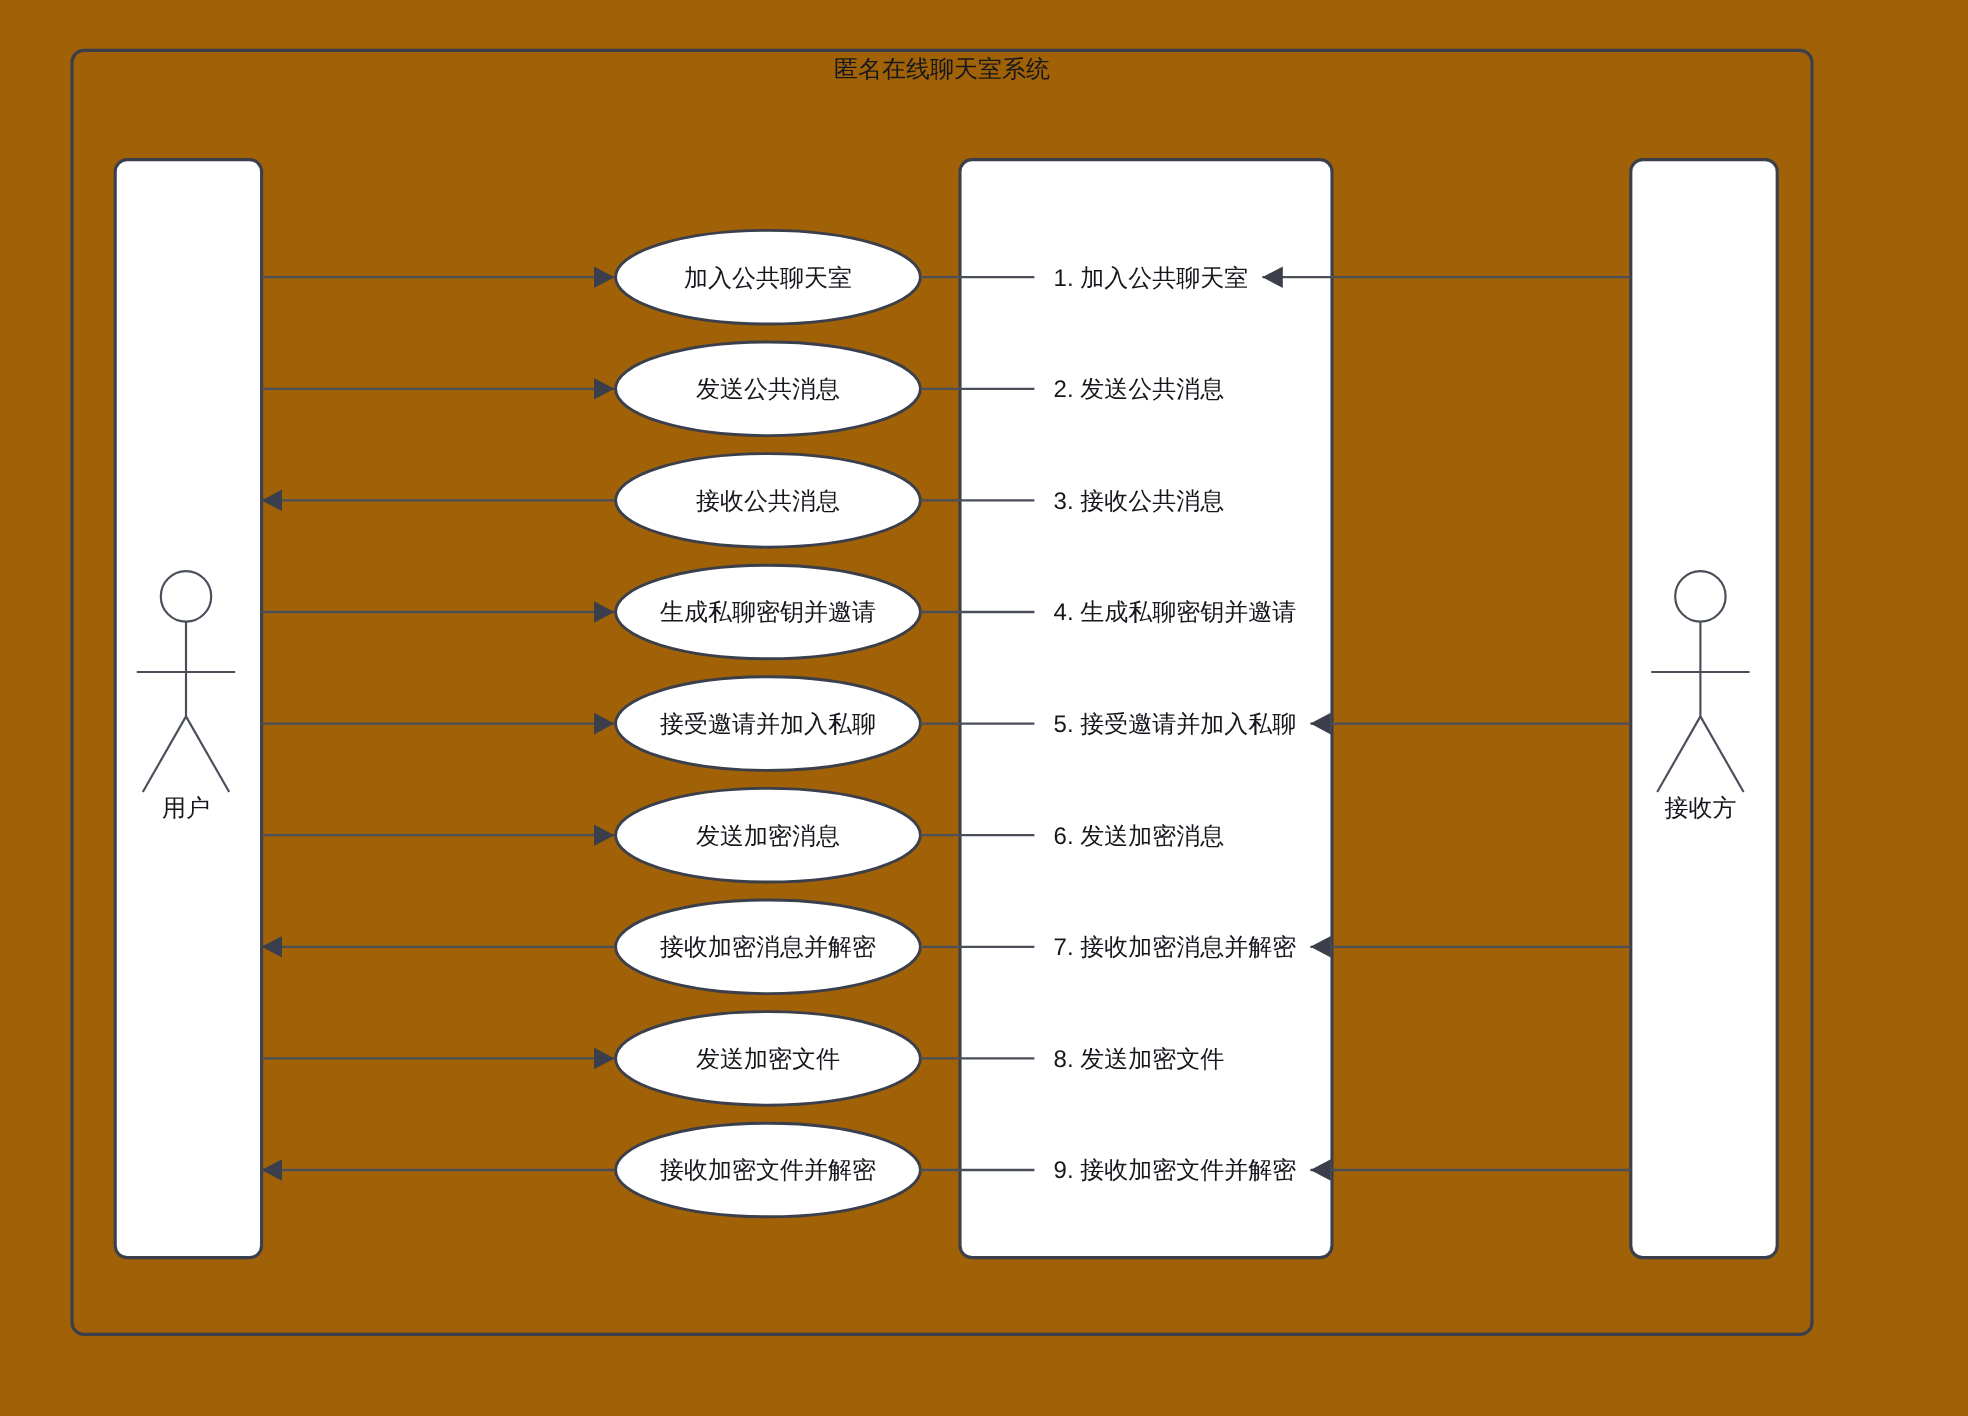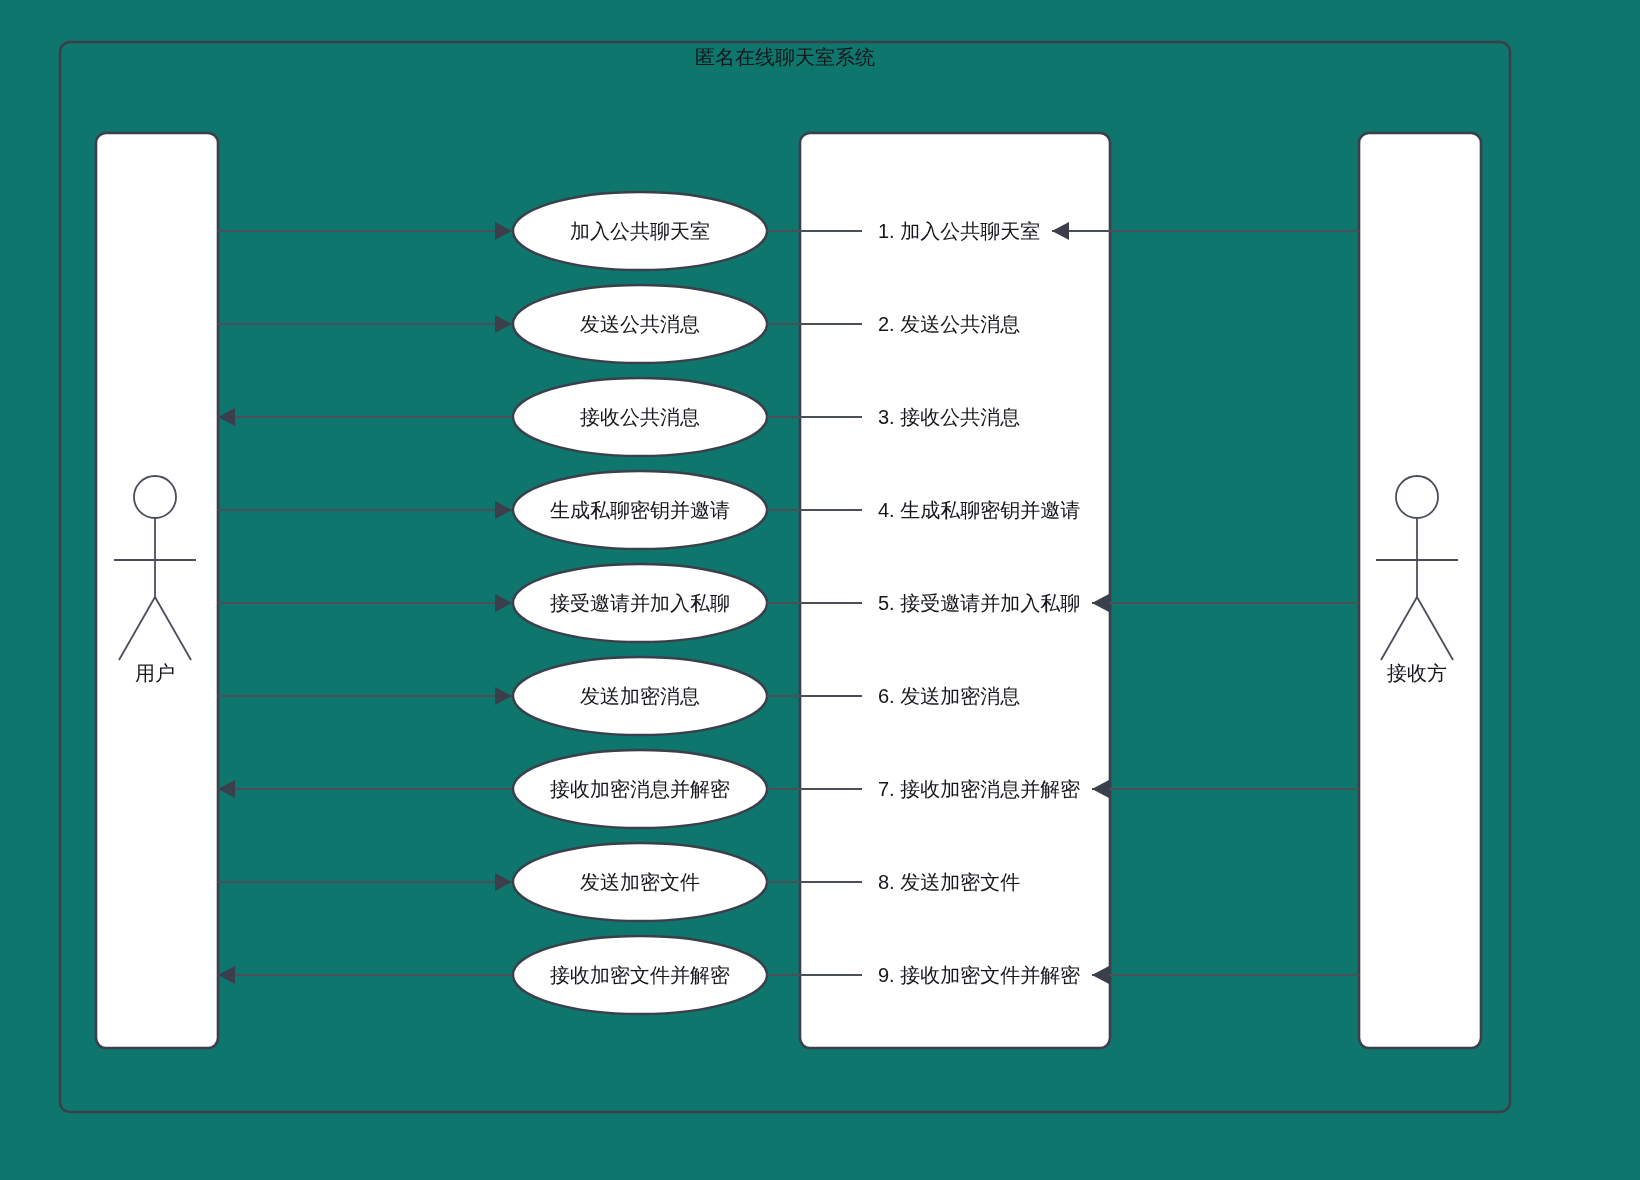--- a/index.html
+++ b/index.html
@@ -1,17 +1,17 @@
 <!DOCTYPE html>
 <html><head>
 <meta charset="utf-8">
 <style>
   html,body{margin:0;padding:0;background:#ffffff;}
   body{width:1640px;height:1180px;font-family:"Liberation Sans","DejaVu Sans",sans-serif;}
-  #stage{position:relative;width:1640px;height:1180px;overflow:hidden;background:#0f766e;}
+  #stage{position:relative;width:1640px;height:1180px;overflow:hidden;background:#a16207;}
   svg#diagram{position:absolute;left:0;top:0;width:1640px;height:1180px;}
   .stroke{fill:none;stroke:#3a3f4b;stroke-width:2.6;}
   .thin{fill:none;stroke:#4a4f5a;stroke-width:1.8;}
   .conn{fill:none;stroke:#4a4f5a;stroke-width:1.9;}
   .arrowhead{fill:#3a3f4b;stroke:none;}
   .ellipse{fill:#ffffff;stroke:#3a3f4b;stroke-width:2.4;}
   .boxfill{fill:#ffffff;}
   text{fill:#15171c;font-family:"Liberation Sans","DejaVu Sans",sans-serif;}
   .t-title{font-size:20px;}
   .t-uc{font-size:20px;}

